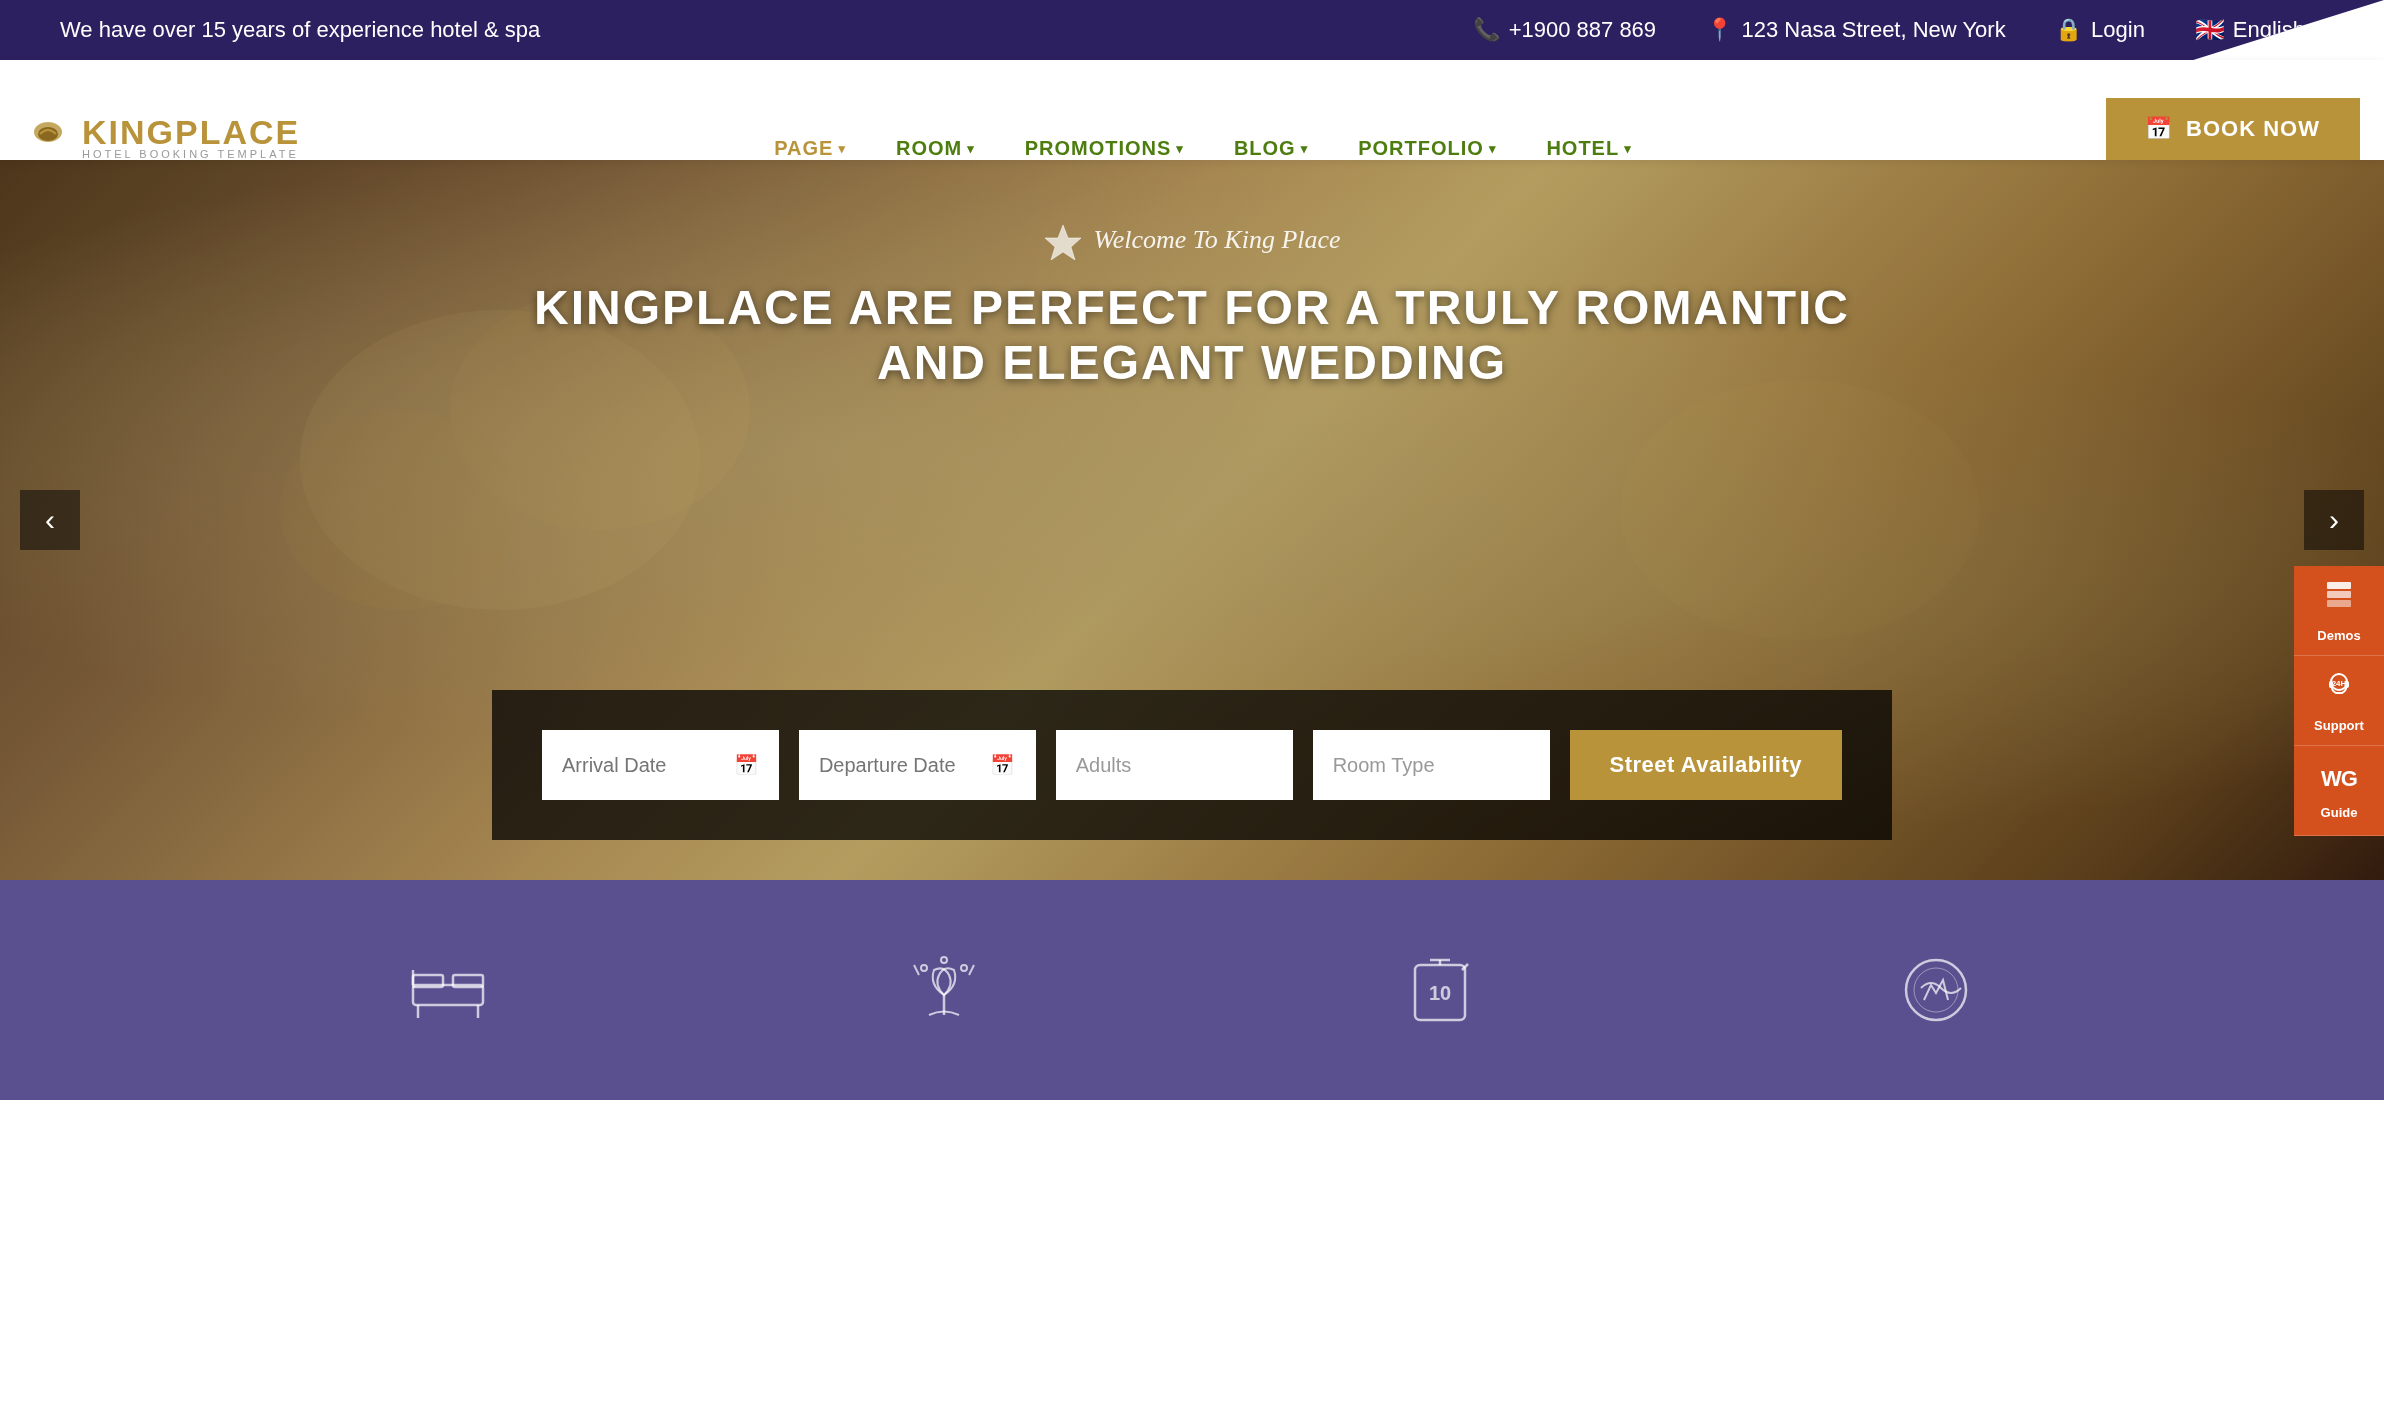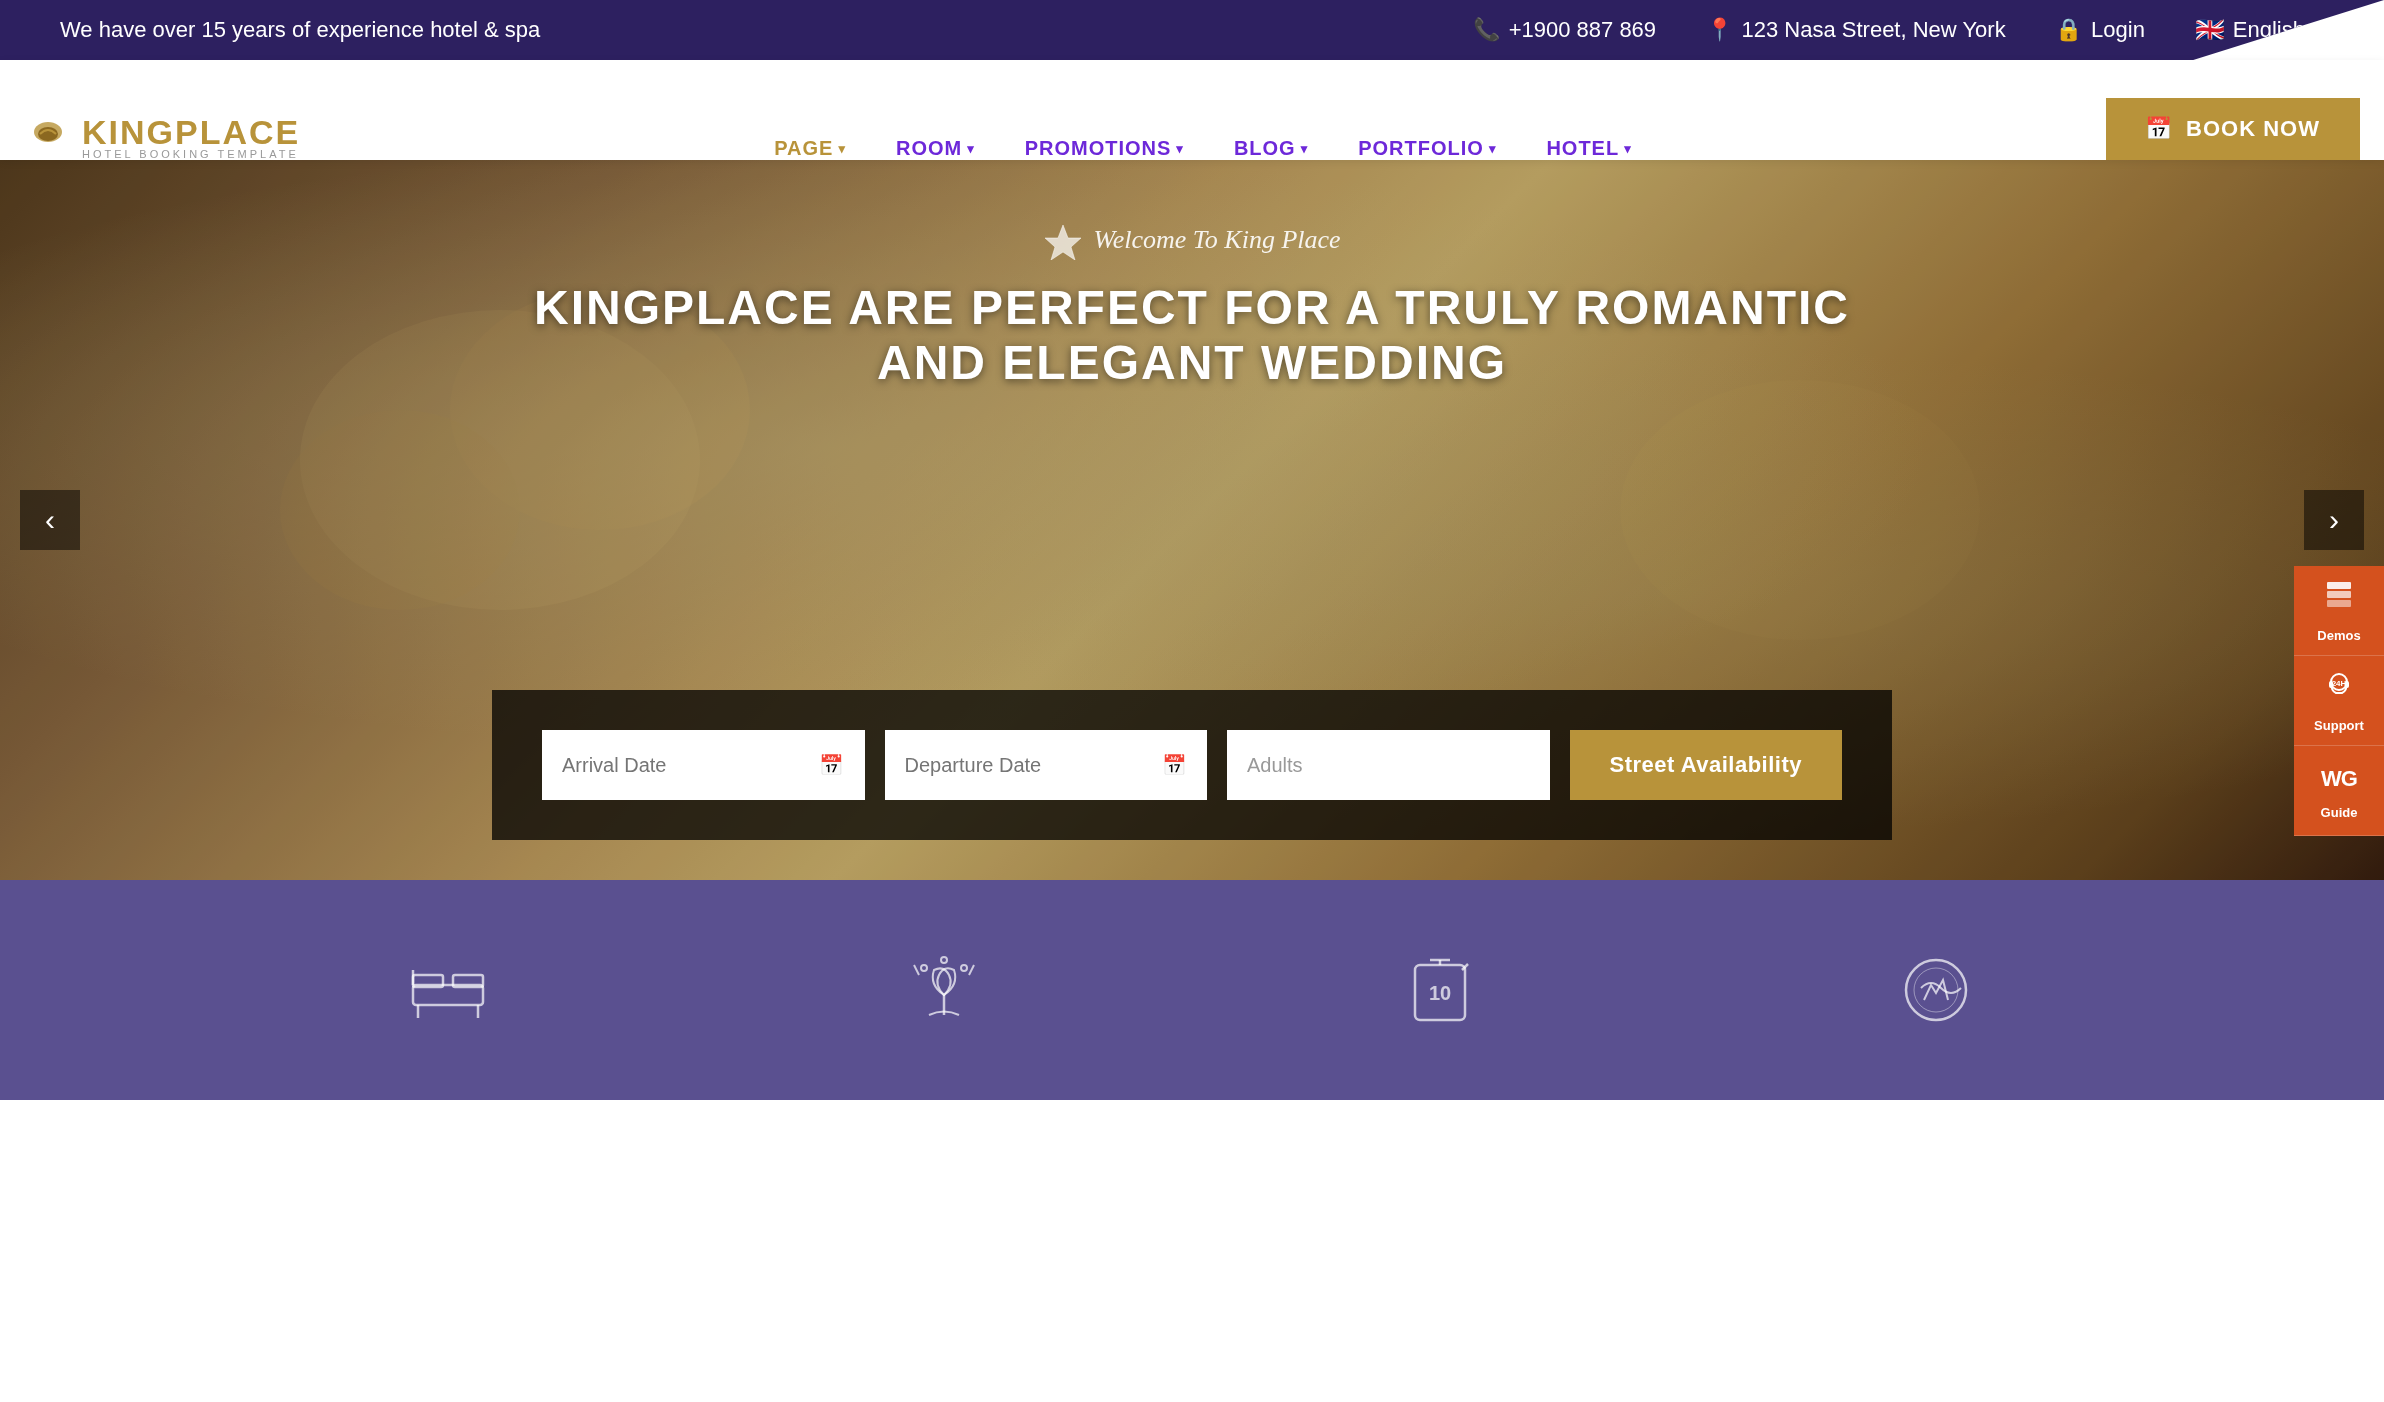--- a/index.html
+++ b/index.html
@@ -35,21 +35,21 @@
       z-index: 10;
     }
     .logo { display: flex; align-items: center; gap: 10px; }
     .logo-text { display: flex; flex-direction: column; }
     .logo-main { font-size: 34px; font-weight: 900; color: #222; letter-spacing: 2px; }
     .logo-main span { color: #b8933a; }
     .logo-sub { font-size: 11px; color: #999; letter-spacing: 3px; margin-top: -4px; }
     .logo-icon { width: 48px; height: 48px; }
 
     nav { display: flex; align-items: center; gap: 50px; }
-    nav a { text-decoration: none; color: #6d28d9; font-size: 20px; font-weight: 700; letter-spacing: 1px; display: flex; align-items: center; gap: 5px; }
+    nav a { text-decoration: none; color: #4d7c0f; font-size: 20px; font-weight: 700; letter-spacing: 1px; display: flex; align-items: center; gap: 5px; }
     nav a.active { color: #b8933a; }
     .chevron { font-size: 13px; }
 
     .book-now-btn {
       background: #b8933a;
       color: #fff;
       border: none;
       padding: 18px 40px;
       font-size: 22px;
       font-weight: 700;
@@ -342,20 +342,29 @@
     </div>
     <div class="form-field">
       <select>
         <option>Adults</option>
         <option>1 Adult</option>
         <option>2 Adults</option>
         <option>3 Adults</option>
         <option>4 Adults</option>
       </select>
     </div>
+    <div class="form-field">
+      <select>
+        <option>Room Type</option>
+        <option>Standard</option>
+        <option>Deluxe</option>
+        <option>Suite</option>
+        <option>Family</option>
+      </select>
+    </div>
     <button class="check-availability-btn">Street Availability</button>
   </div>
 
   <div class="slider-arrow left">
     <span>‹</span>
   </div>
   <div class="slider-arrow right">
     <span>›</span>
   </div>
 </section>

